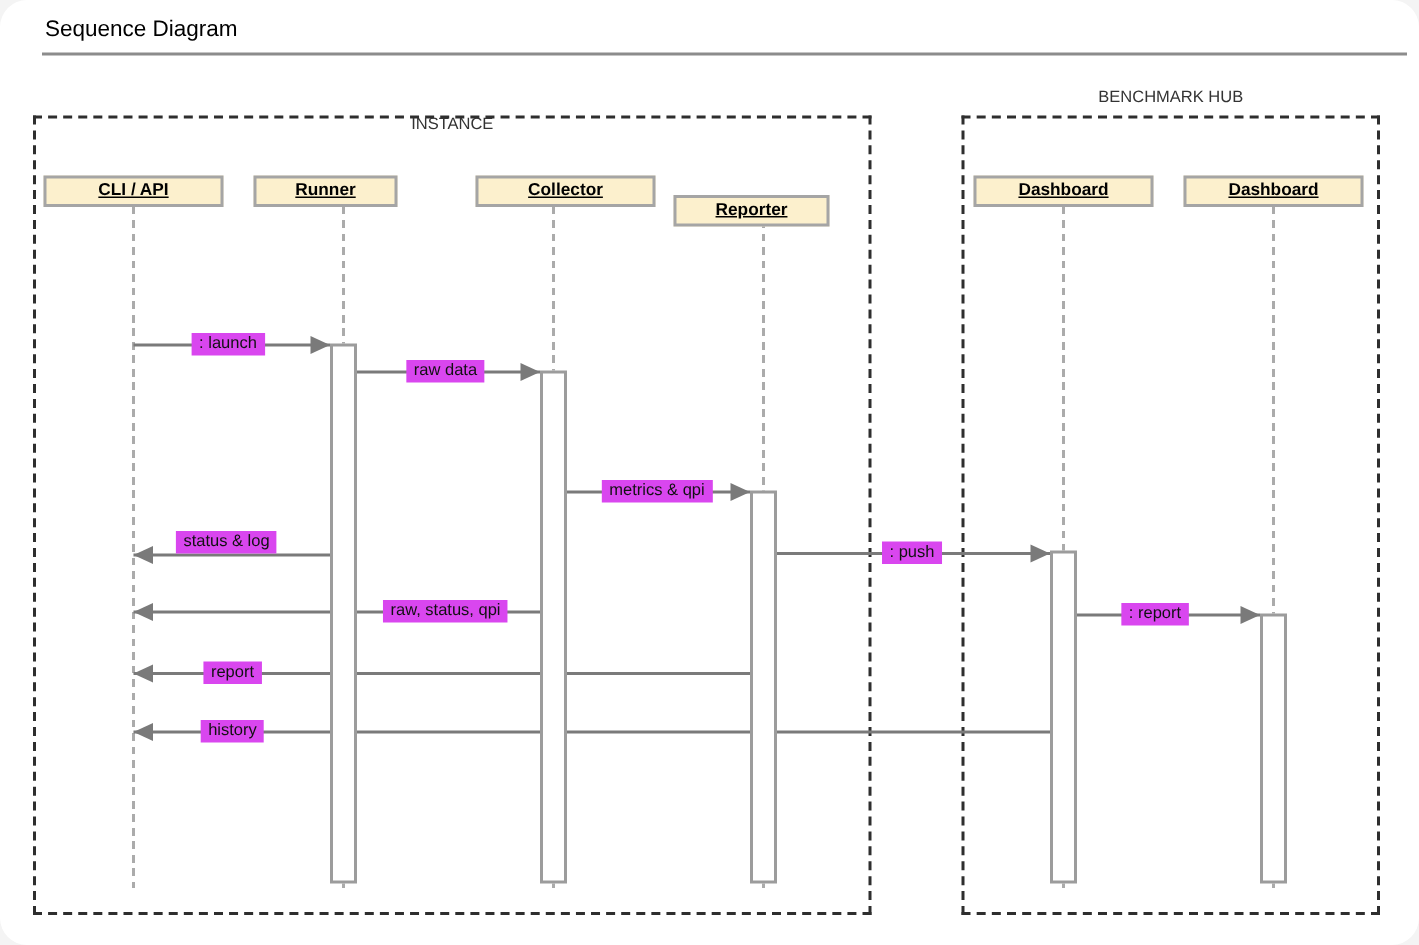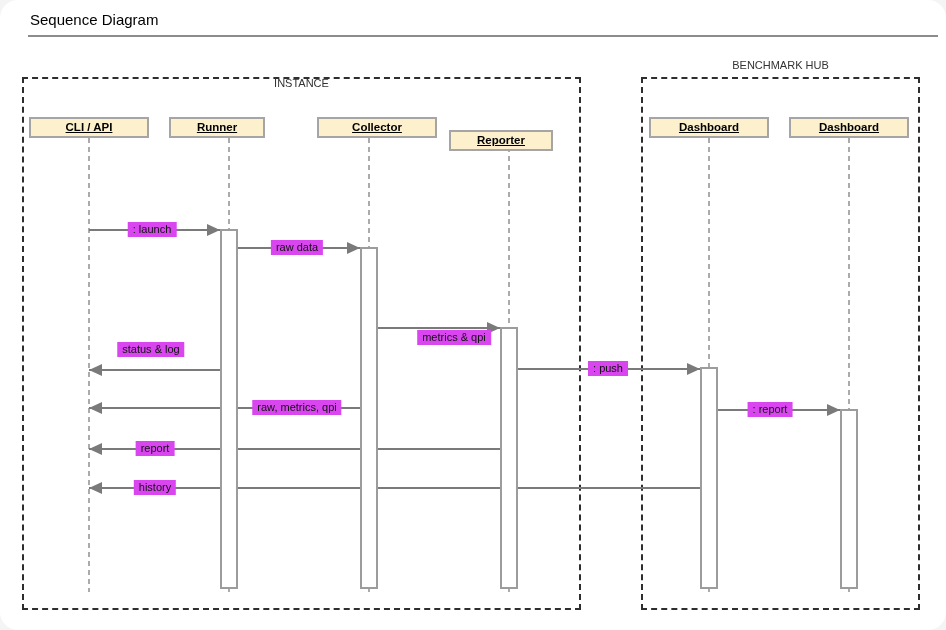--- a/index.html
+++ b/index.html
@@ -84,30 +84,30 @@
     </div>
   <div id="layer-messages">
       <div class="msg-line" style="left: 89px; top: 229px; width: 131px;"></div>
       <div class="arrow arrow-right" style="left: 207px; top: 224px;"></div>
       <div class="msg-label" style="left: 152px; top: 222px;">: launch</div>
       <div class="msg-line" style="left: 238px; top: 247px; width: 122px;"></div>
       <div class="arrow arrow-right" style="left: 347px; top: 242px;"></div>
       <div class="msg-label" style="left: 297px; top: 240px;">raw data</div>
       <div class="msg-line" style="left: 378px; top: 327px; width: 122px;"></div>
       <div class="arrow arrow-right" style="left: 487px; top: 322px;"></div>
-      <div class="msg-label" style="left: 454px; top: 320px; margin-top: 10px;">metrics &amp; qpi</div>
+      <div class="msg-label" style="left: 438px; top: 320px;">metrics &amp; qpi</div>
       <div class="msg-line" style="left: 89px; top: 369px; width: 131px;"></div>
       <div class="arrow arrow-left" style="left: 89px; top: 364px;"></div>
-      <div class="msg-label" style="left: 151px; top: 342px; text-align: right;">status &amp; log</div>
+      <div class="msg-label" style="left: 151px; top: 354px; text-align: right;">status &amp; log</div>
       <div class="msg-line" style="left: 518px; top: 368px; width: 182px;"></div>
       <div class="arrow arrow-right" style="left: 687px; top: 363px;"></div>
       <div class="msg-label" style="left: 608px; top: 361px; text-align: center;">: push</div>
       <div class="msg-line" style="left: 89px; top: 407px; width: 271px;"></div>
       <div class="arrow arrow-left" style="left: 89px; top: 402px;"></div>
-      <div class="msg-label" style="left: 297px; top: 400px;">raw, metrics, qpi</div>
+      <div class="msg-label" style="left: 297px; top: 400px;">raw, status, qpi</div>
       <div class="msg-line" style="left: 718px; top: 409px; width: 122px;"></div>
       <div class="arrow arrow-right" style="left: 827px; top: 404px;"></div>
       <div class="msg-label" style="left: 770px; top: 402px;">: report</div>
       <div class="msg-line" style="left: 89px; top: 448px; width: 411px;"></div>
       <div class="arrow arrow-left" style="left: 89px; top: 443px;"></div>
       <div class="msg-label" style="left: 155px; top: 441px;">report</div>
       <div class="msg-line" style="left: 89px; top: 487px; width: 611px;"></div>
       <div class="arrow arrow-left" style="left: 89px; top: 482px;"></div>
       <div class="msg-label" style="left: 155px; top: 480px;">history</div>
     </div>

